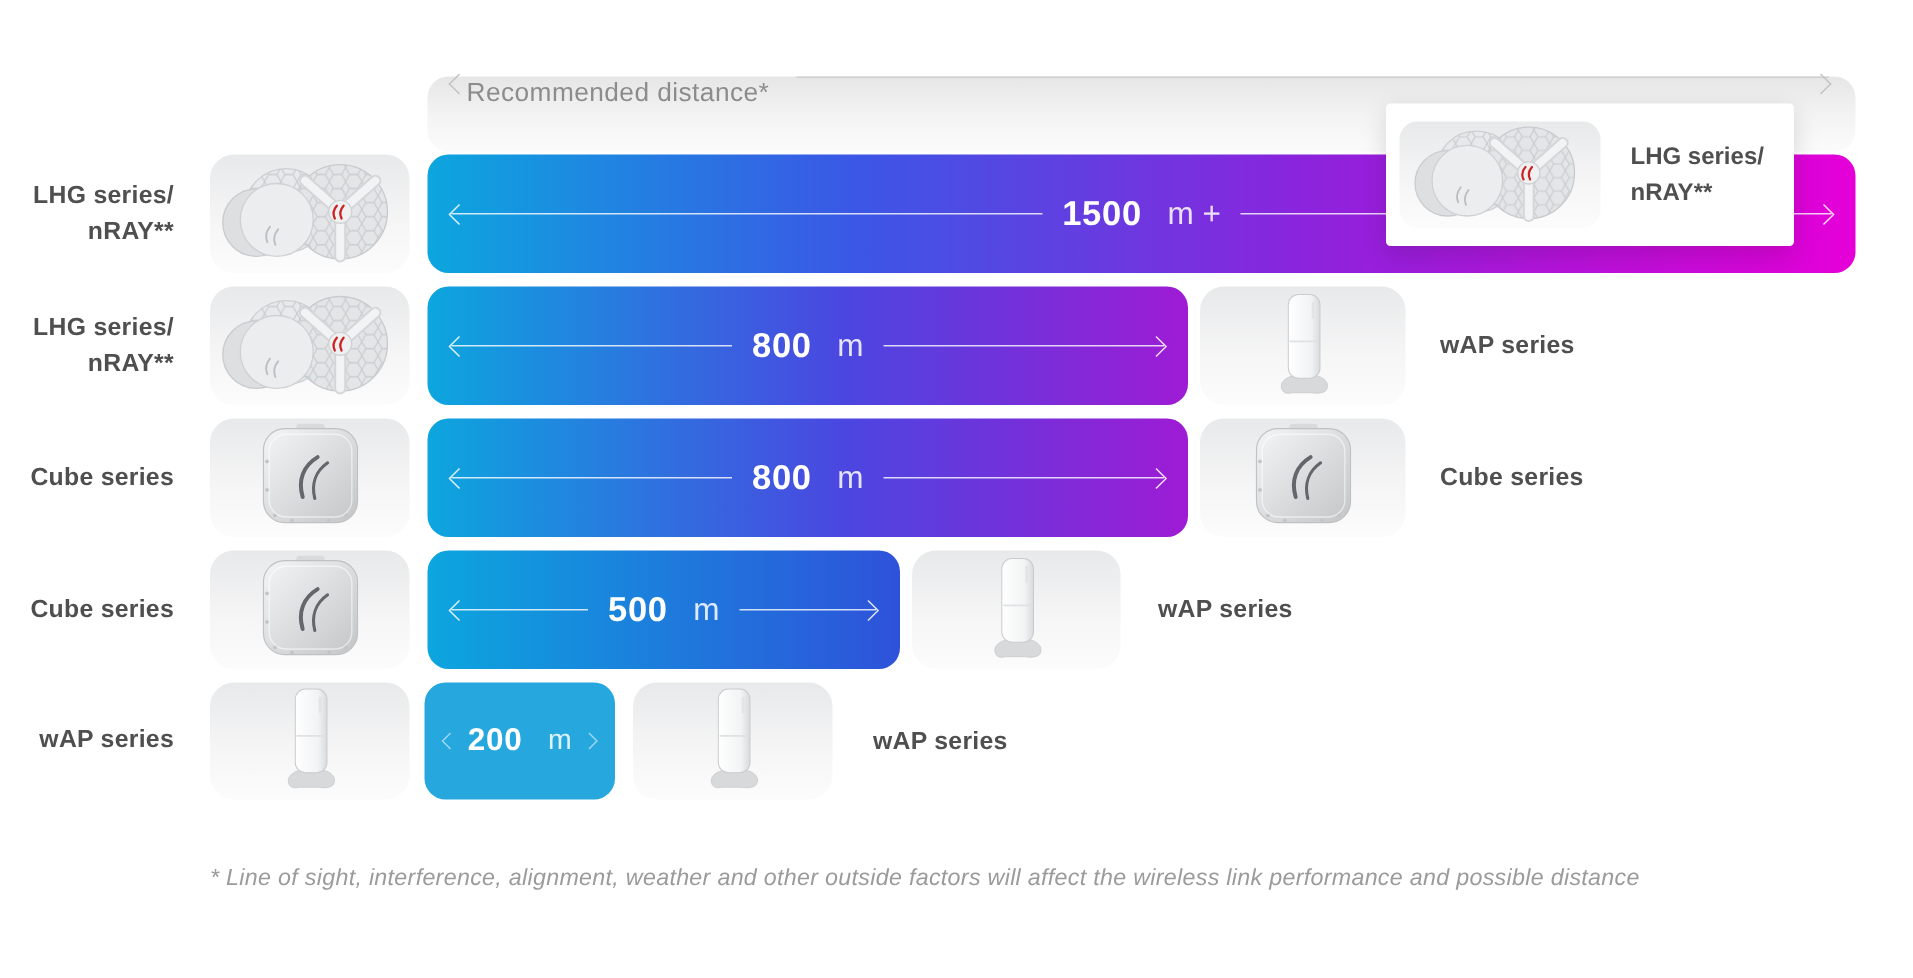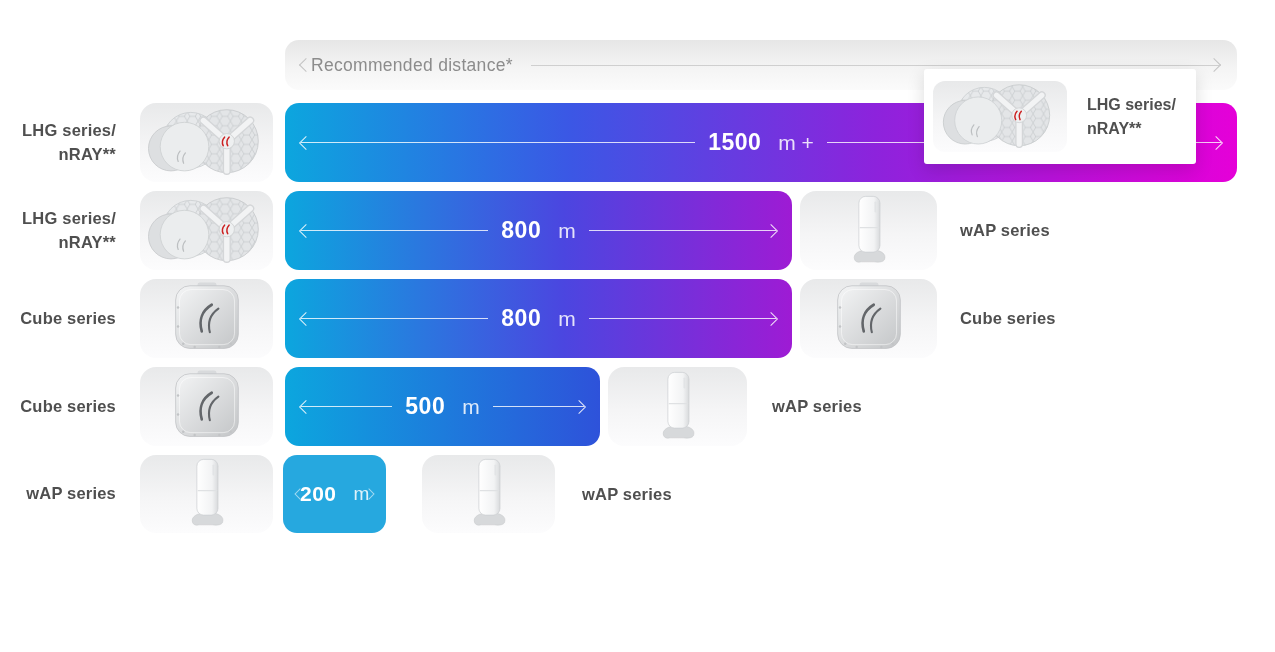--- a/index.html
+++ b/index.html
@@ -11,26 +11,25 @@
     position: relative;
     width: 1275px;
     height: 652px;
     background: #ffffff;
     overflow: hidden;
   }
 
   
   .header-pill {
     position: absolute;
-    left: 285px; top: 40px;
+    left: 285px; top: 51px;
     width: 952px; height: 50px;
     border-radius: 14px;
     background: linear-gradient(180deg, #e6e6e6 0%, #f4f4f4 55%, #fbfbfb 100%);
     display: flex;
-    align-items: center;
     padding: 0 18px 0 16px;
     z-index: 1;
   }
   .header-pill .title {
     color: #8c8c8c;
     font-size: 17.5px;
     letter-spacing: .3px;
     margin: 0 18px 0 10px;
     white-space: nowrap;
   }
@@ -66,21 +65,21 @@
   .bar .val  { font-size: 23px; font-weight: 700; margin: 0 17px 0 13px; letter-spacing: .5px; }
   .bar .unit { font-size: 21px; font-weight: 400; opacity: .85; margin-right: 13px; }
   .bar-1 { left: 285px; top: 103px; width: 952px;
            background: linear-gradient(90deg, #0ca6de 0%, #3b57e5 30%, #8d23dc 62%, #e500d8 100%); }
   .bar-2 { left: 285px; top: 191px; width: 507px;
            background: linear-gradient(90deg, #0ca6de 0%, #4b46e0 55%, #9e1bd4 100%); }
   .bar-3 { left: 285px; top: 279px; width: 507px;
            background: linear-gradient(90deg, #0ca6de 0%, #4b46e0 55%, #9e1bd4 100%); }
   .bar-4 { left: 285px; top: 367px; width: 315px;
            background: linear-gradient(90deg, #0ca6de 0%, #2e52da 100%); text-align: center; }
-  .bar-5 { left: 283px; top: 455px; width: 103px; height: 78px;
+  .bar-5 { left: 283px; top: 455px; width: 127px; height: 78px;
            background: #26a8df; padding: 0 13px; }
   .bar-5 .line { border-top-color: transparent; }
   .bar-5 .ah { width: 8px; height: 8px; opacity: .65; }
   .bar-5 .val  { font-size: 21px; margin-left: 6px; }
   .bar-5 .unit { font-size: 19px; margin-right: 6px; }
 
   
   .row-label {
     position: absolute;
     left: 0; width: 116px;
@@ -368,15 +367,16 @@
   <div class="imgbox" style="left:422px;top:455px;width:133px;height:78px">
     <svg width="84" height="76">
         <use href="#sym-wap"></use>
       </svg>
   </div>
   <div class="side-label" style="left:582px;top:455px;height:78px">
     <span>wAP series</span>
   </div>
 
   <div class="footnotes">
+    <div>* Line of sight, interference, alignment, weather and other outside factors will affect the wireless link performance and possible distance</div>
   </div>
 
 </div>
 
 </body></html>

